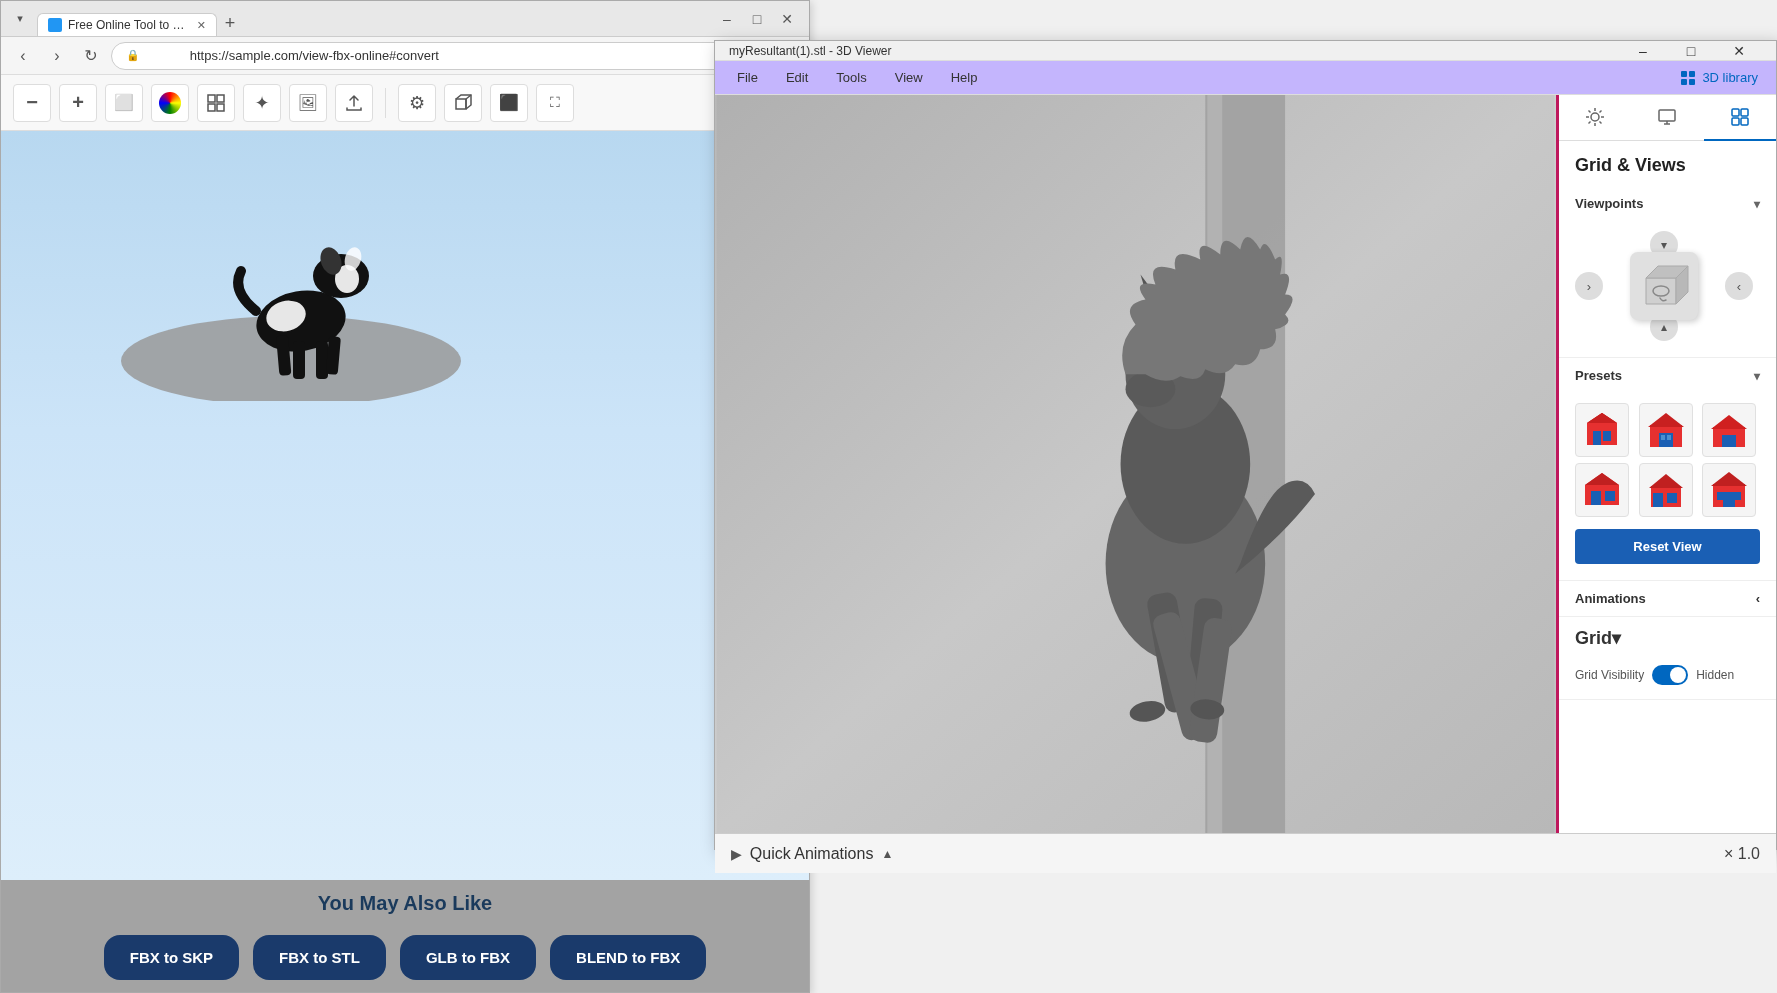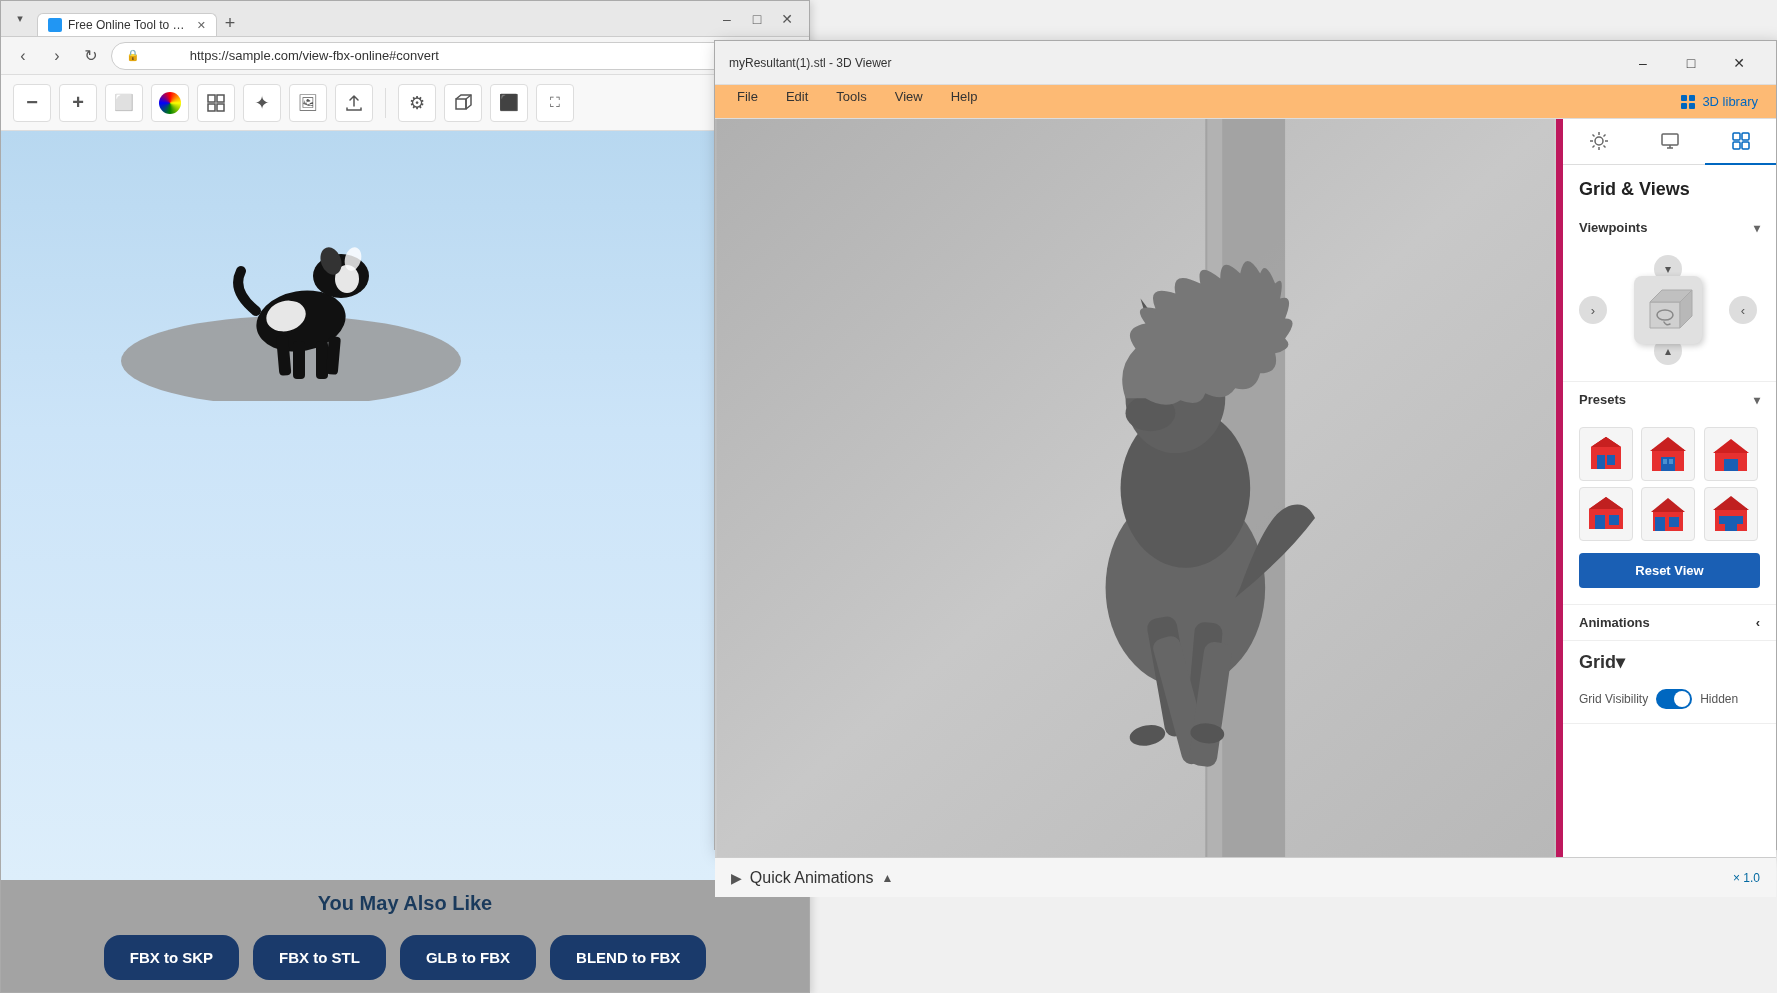--- a/index.html
+++ b/index.html
@@ -208,21 +208,21 @@
       left: 714px;
       top: 40px;
       width: 1063px;
       height: 810px;
       background: #f0f0f0;
       border: 1px solid #aaa;
       box-shadow: 4px 4px 16px rgba(0,0,0,0.25);
     }
 
     .viewer-titlebar {
-      height: 44px;
+      height: 20px;
       background: #f0f0f0;
       display: flex;
       align-items: center;
       padding: 0 14px;
       border-bottom: 1px solid #ddd;
       gap: 8px;
     }
     .viewer-title {
       font-size: 12px;
       color: #333;
@@ -239,22 +239,23 @@
       font-size: 14px;
       color: #333;
       cursor: pointer;
       display: flex;
       align-items: center;
       justify-content: center;
     }
 
     .viewer-menubar {
       height: 34px;
-      background: #fdba74;
-      display: flex;
+      background: #c4b5fd;
+      display: flex;
+      align-items: center;
       padding: 0 10px;
       gap: 4px;
       border-bottom: 1px solid #ddd;
     }
     .menu-item {
       padding: 4px 12px;
       font-size: 13px;
       color: #333;
       cursor: pointer;
       border-radius: 3px;
@@ -288,21 +289,21 @@
     .model-area {
       position: absolute;
       top: 0; left: 0; right: 0; bottom: 0;
       background: linear-gradient(135deg, #b8b8b8 0%, #d0d0d0 50%, #c0c0c0 100%);
     }
 
     
     .right-panel {
       width: 220px;
       background: #fff;
-      border-left: 7px solid #be185d;
+      border-left: 3px solid #be185d;
       overflow-y: auto;
       display: flex;
       flex-direction: column;
     }
 
     
     .panel-section-heading {
       padding: 14px 16px 10px;
       font-size: 18px;
       font-weight: 600;
@@ -457,22 +458,22 @@
     .quick-anim-label {
       font-size: 16px;
       color: #333;
     }
     .chevron-up {
       font-size: 12px;
       color: #555;
     }
     .speed-display {
       margin-left: auto;
-      font-size: 12px;
-      color: #0369a1;
+      font-size: 16px;
+      color: #404040;
     }
 
     
     .panel-icon-row {
       display: flex;
       align-items: center;
       justify-content: center;
       gap: 0;
       border-bottom: 1px solid #ddd;
       height: 46px;

